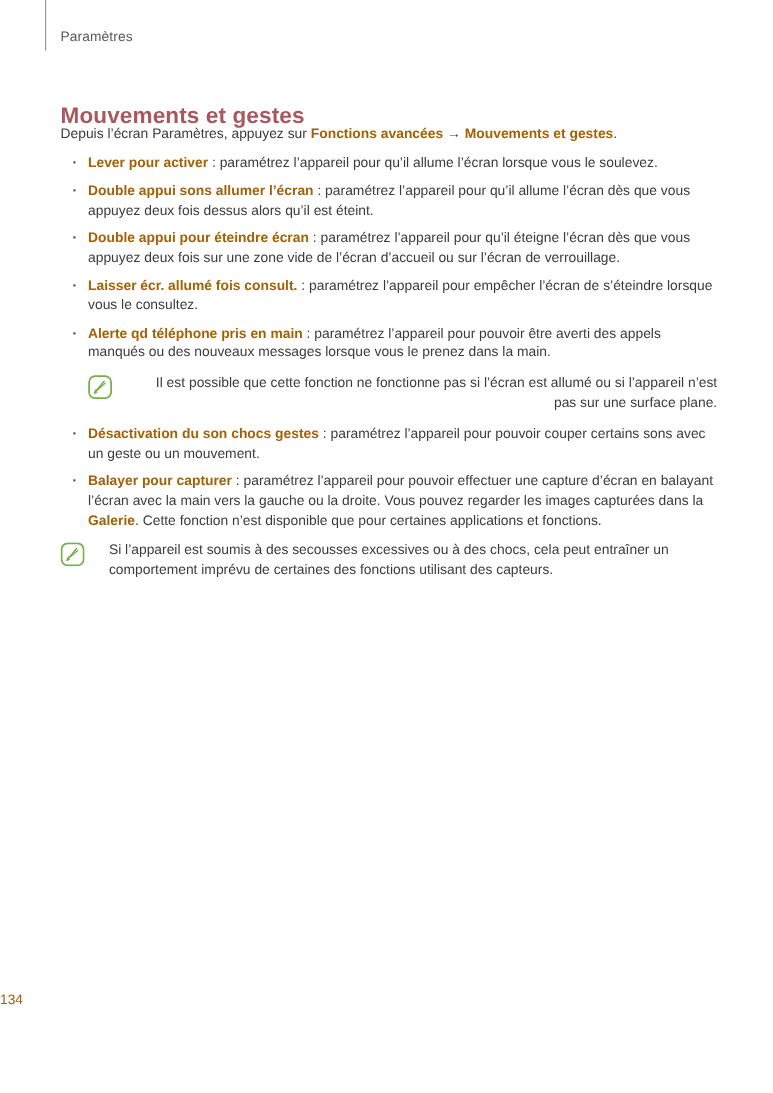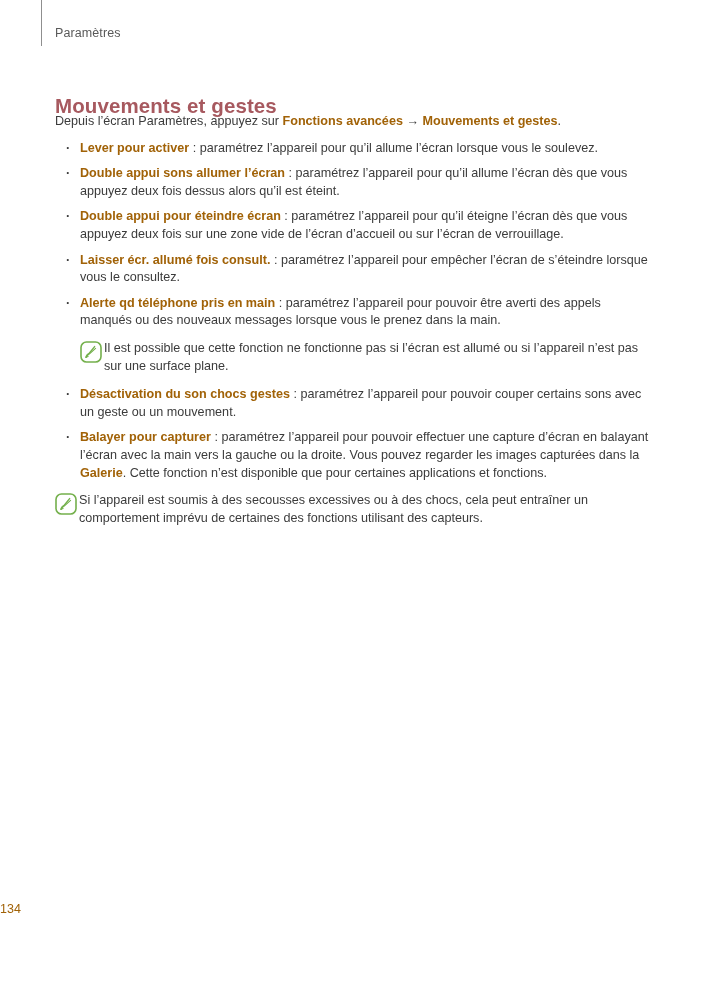--- a/index.html
+++ b/index.html
@@ -75,25 +75,26 @@
     padding-left: 11px;
     font-weight: 700;
     color: #3b3b3b;
   }
   .bullet-text {
     flex: 1 1 auto;
   }
   .note {
     display: flex;
     align-items: flex-start;
-    gap: 2px;
+    gap: 22px;
     margin: 10px 0 11px 0;
   }
   .note.note-indented {
     margin-left: 25px;
+    text-align: right;
   }
   .note-icon {
     flex: 0 0 22px;
     width: 22px;
     height: 22px;
     margin-top: 1px;
   }
   .note-text {
     flex: 1 1 auto;
   }

